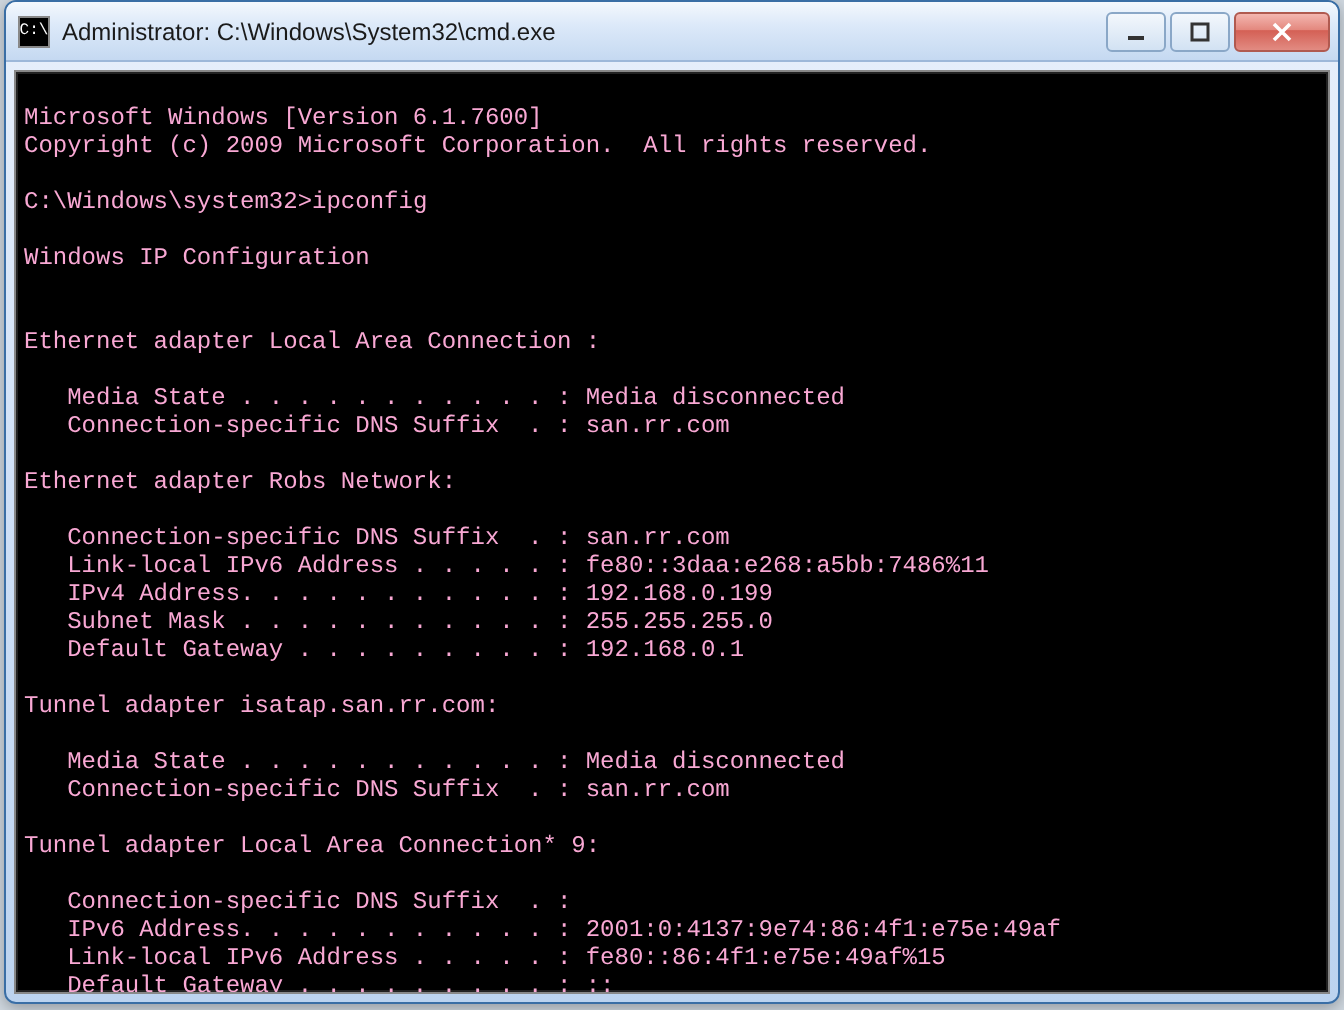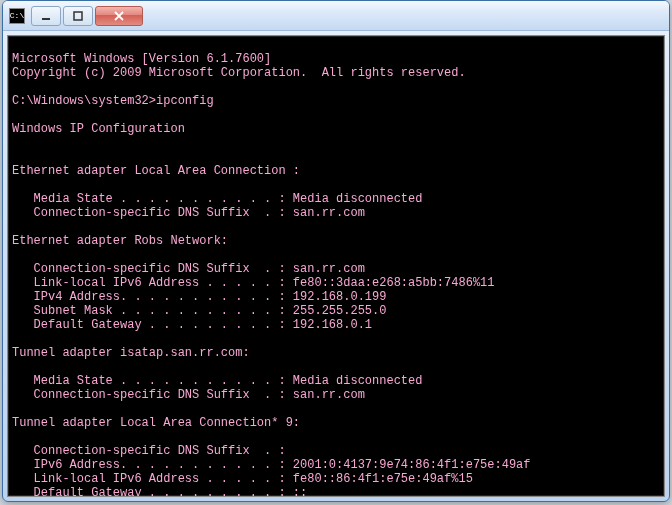--- a/index.html
+++ b/index.html
@@ -89,20 +89,21 @@
   .line { white-space: pre; }
 </style>
 </head>
 <body>
 
 <div class="window">
   <div class="titlebar">
     <div class="title-icon">
       <span>C:\</span>
     </div>
+    <div class="title-text">Administrator: C:\Windows\System32\cmd.exe</div>
     <div class="win-buttons">
       <div class="win-btn">
         <svg viewBox="0 0 12 10">
             <rect x="2" y="7" width="8" height="2" fill="#333"></rect>
           </svg>
       </div>
       <div class="win-btn">
         <svg viewBox="0 0 12 10">
             <rect x="2" y="1" width="8" height="8" fill="none" stroke="#333" stroke-width="1.5"></rect>
           </svg>

